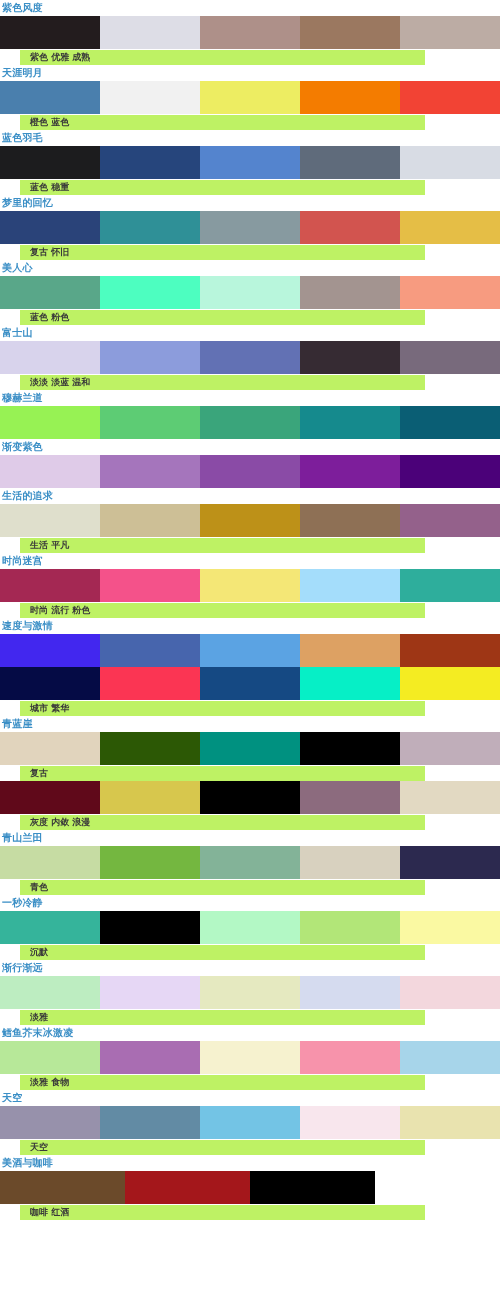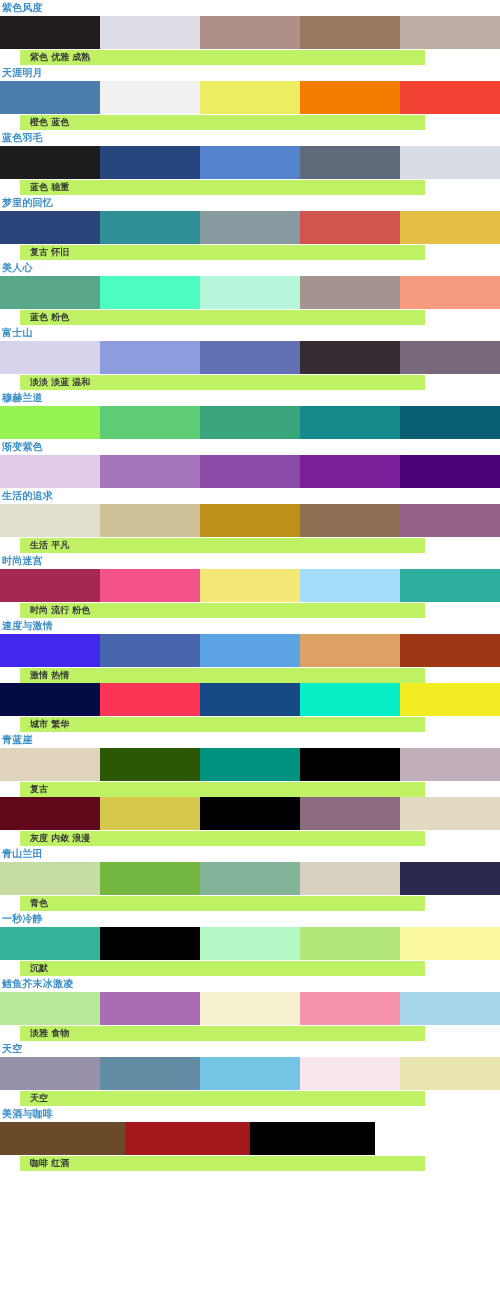--- a/index.html
+++ b/index.html
@@ -185,21 +185,20 @@
     </div>
     <div class="palette-block">
       <div class="palette-title">速度与激情</div>
       <div class="swatch-row">
         <div class="swatch" style="background: rgb(66, 39, 239);"></div>
         <div class="swatch" style="background: rgb(71, 101, 173);"></div>
         <div class="swatch" style="background: rgb(91, 163, 227);"></div>
         <div class="swatch" style="background: rgb(221, 161, 99);"></div>
         <div class="swatch" style="background: rgb(158, 54, 21);"></div>
       </div>
-      <div class="palette-tag">激情 热情</div>
     </div>
     <div class="palette-block">
       <div class="swatch-row">
         <div class="swatch" style="background: rgb(5, 11, 69);"></div>
         <div class="swatch" style="background: rgb(251, 53, 83);"></div>
         <div class="swatch" style="background: rgb(21, 73, 131);"></div>
         <div class="swatch" style="background: rgb(6, 239, 198);"></div>
         <div class="swatch" style="background: rgb(244, 236, 34);"></div>
       </div>
       <div class="palette-tag">城市 繁华</div>
@@ -241,20 +240,31 @@
       <div class="swatch-row">
         <div class="swatch" style="background: rgb(53, 180, 155);"></div>
         <div class="swatch" style="background: rgb(0, 0, 0);"></div>
         <div class="swatch" style="background: rgb(179, 248, 197);"></div>
         <div class="swatch" style="background: rgb(178, 230, 120);"></div>
         <div class="swatch" style="background: rgb(250, 249, 162);"></div>
       </div>
       <div class="palette-tag">沉默</div>
     </div>
     <div class="palette-block">
+      <div class="palette-title">渐行渐远</div>
+      <div class="swatch-row">
+        <div class="swatch" style="background: rgb(189, 237, 193);"></div>
+        <div class="swatch" style="background: rgb(230, 215, 245);"></div>
+        <div class="swatch" style="background: rgb(229, 233, 192);"></div>
+        <div class="swatch" style="background: rgb(213, 219, 239);"></div>
+        <div class="swatch" style="background: rgb(243, 215, 221);"></div>
+      </div>
+      <div class="palette-tag">淡雅</div>
+    </div>
+    <div class="palette-block">
       <div class="palette-title">鳕鱼芥末冰激凌</div>
       <div class="swatch-row">
         <div class="swatch" style="background: rgb(183, 232, 153);"></div>
         <div class="swatch" style="background: rgb(169, 109, 178);"></div>
         <div class="swatch" style="background: rgb(246, 242, 207);"></div>
         <div class="swatch" style="background: rgb(247, 147, 171);"></div>
         <div class="swatch" style="background: rgb(167, 213, 234);"></div>
       </div>
       <div class="palette-tag">淡雅 食物</div>
     </div>

